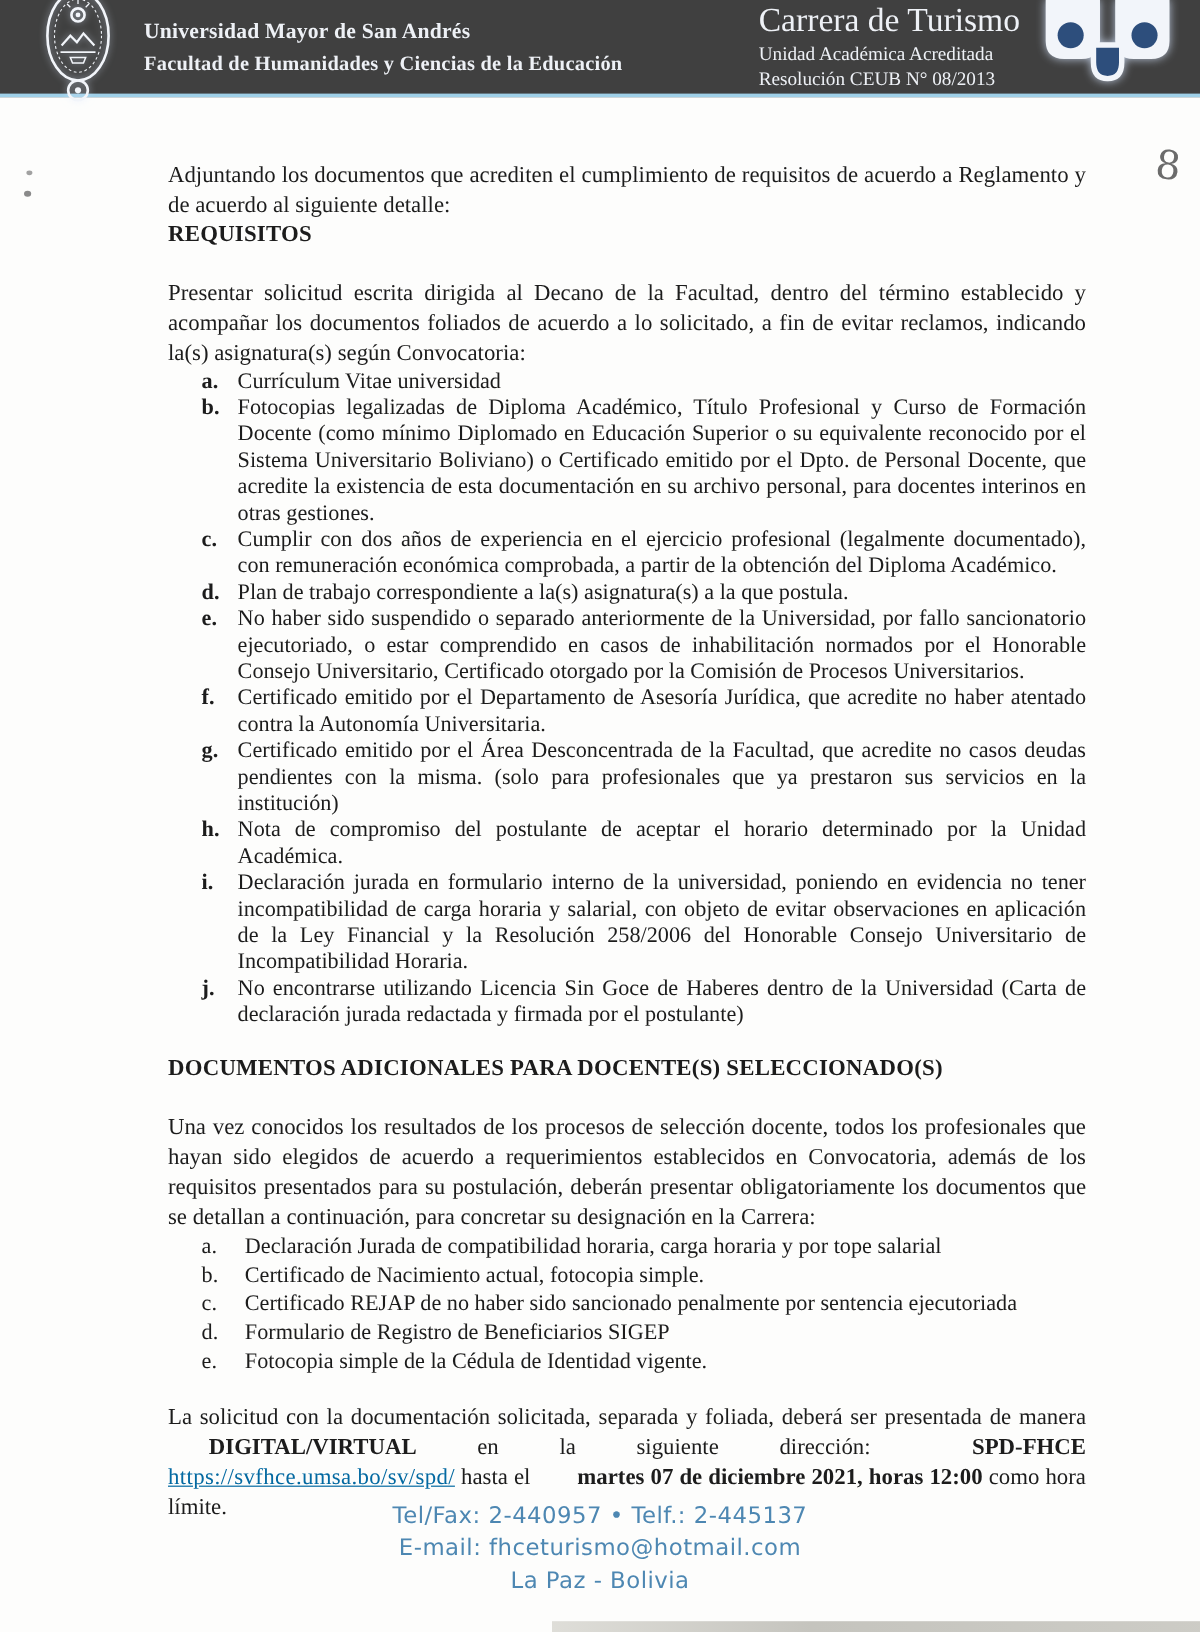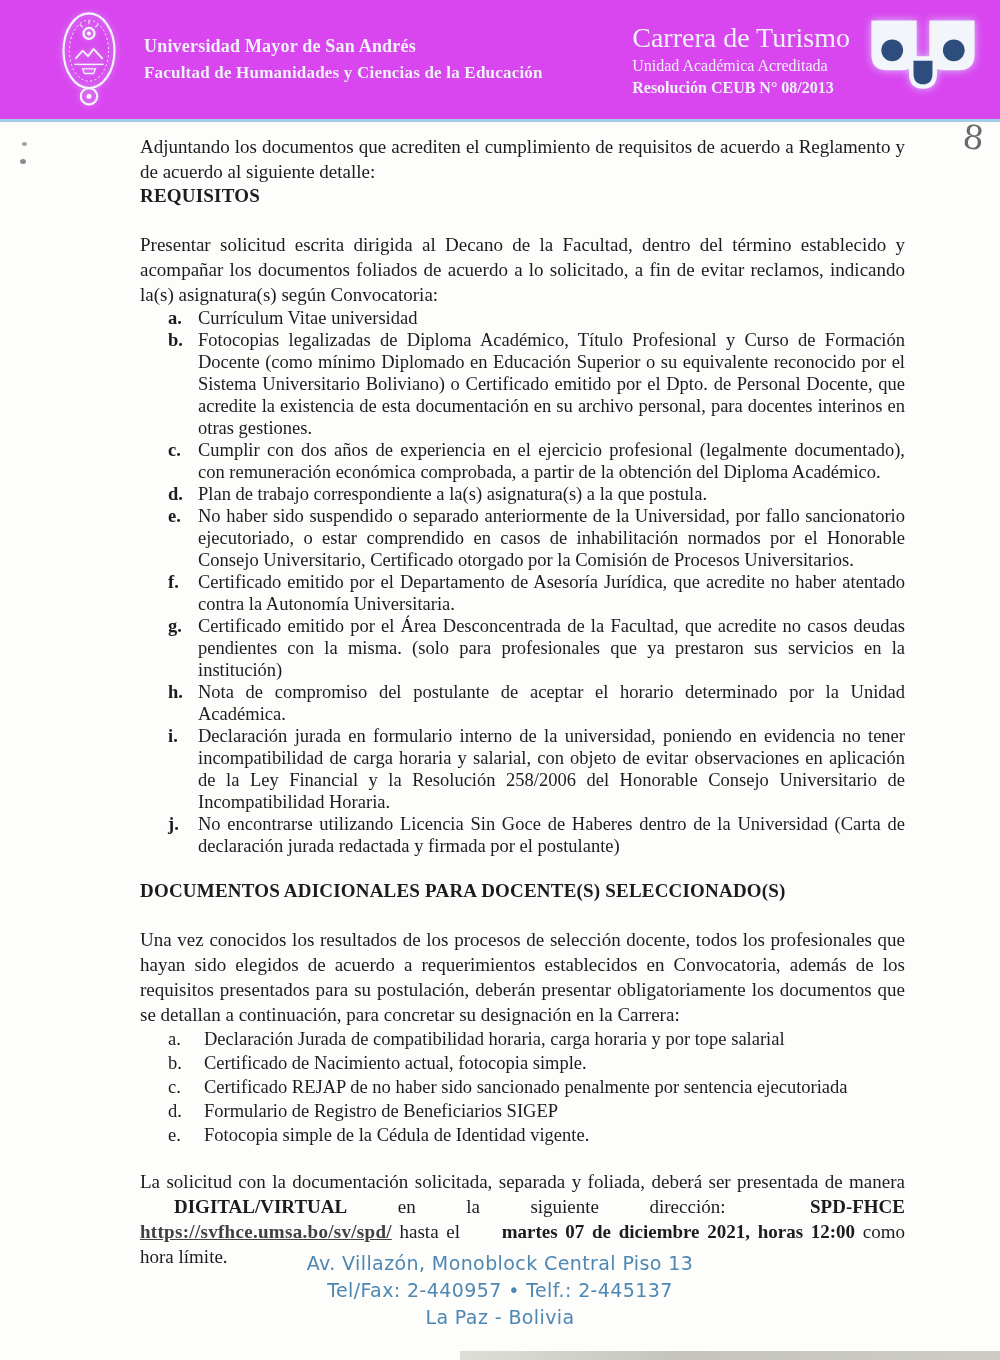--- a/index.html
+++ b/index.html
@@ -9,35 +9,34 @@
     width:1000px;height:1360px;
     margin:0 auto;
     background:#fdfdfc;
     overflow:hidden;
     font-family:"Liberation Serif", serif;
     color:#1c1c1c;
   }
 
   
   .header{
-    position:absolute;top:0;left:0;right:0;height:122px;
-    background:#d946ef;
+    position:absolute;top:0;left:0;right:0;height:81px;
+    background:#404040;
     border-bottom:3px solid #9fd0e8;
     display:flex;align-items:center;
     box-sizing:border-box;
-    padding-left:24px;
   }
   .seal{margin-left:24px;flex:0 0 auto;filter:drop-shadow(0 0 3px rgba(220,235,255,.55));}
   .header-left{margin-left:14px;color:#eef1f6;}
   .uni-name{font-size:18px;font-weight:bold;letter-spacing:.2px;}
   .faculty-name{font-size:17px;font-weight:bold;margin-top:6px;letter-spacing:.2px;}
   .header-right{margin-left:auto;color:#eef1f6;text-align:left;line-height:1.15;}
   .career{font-size:28px;font-weight:normal;}
   .accred{font-size:16px;font-weight:normal;margin-top:3px;}
-  .resol{font-size:16px;font-weight:bold;margin-top:3px;}
+  .resol{font-size:16px;font-weight:normal;margin-top:3px;}
   .masks{margin:0 18px 0 14px;flex:0 0 auto;filter:drop-shadow(0 0 4px rgba(215,230,255,.8));}
 
   
   .page-number{
     position:absolute;top:118px;right:16px;
     font-family:"DejaVu Serif", serif;
     font-size:33px;color:#6b6b6b;font-weight:400;
     transform:rotate(6deg);
   }
   .pencil-dot{position:absolute;background:#8a8a8a;border-radius:50%;}
@@ -67,21 +66,21 @@
   .doc-list .list-item{display:flex;margin:0;}
   .doc-list .marker{flex:0 0 30px;}
   .doc-list.bold-markers .marker{font-weight:bold;}
   .doc-list .item-text{flex:1 1 auto;text-align:justify;}
   .doc-list.spaced{line-height:24px;}
   .doc-list.spaced .marker{flex:0 0 36px;}
 
   .closing{margin-top:4px;}
   .closing .b{font-weight:bold;margin-left:34px;}
   .closing a.doc-link{
-    font-weight:bold;color:#404040;text-decoration:underline;
+    font-weight:normal;color:#0369a1;text-decoration:underline;
     letter-spacing:.3px;
   }
 
   
   .footer{
     position:absolute;top:1250px;left:0;right:0;
     text-align:center;
     font-family:"DejaVu Sans", sans-serif;
     font-size:19px;line-height:27px;
     color:#4d87b2;letter-spacing:.4px;
@@ -216,18 +215,18 @@
           <span class="marker">e.</span>
           <span class="item-text">Fotocopia simple de la Cédula de Identidad vigente.</span>
         </div>
       </div>
 
     <p class="closing"><span>La solicitud con la documentación solicitada, separada y foliada, deberá ser presentada de manera </span><span class="b">DIGITAL/VIRTUAL</span><span> en la siguiente dirección: </span><span class="b">SPD-FHCE </span><a class="doc-link" href="#">https://svfhce.umsa.bo/sv/spd/</a><span> hasta el </span><span class="b">martes 07 de diciembre 2021, horas 12:00</span><span> como hora límite.</span></p>
 
   </main>
 
   <footer class="footer">
-    <div>Av. Villazón, Monoblock Central Piso 13</div>
     <div>Tel/Fax: 2-440957 • Telf.: 2-445137</div>
+    <div>E-mail: fhceturismo@hotmail.com</div>
     <div>La Paz - Bolivia</div>
   </footer>
 
 </div>
 
 </body></html>

